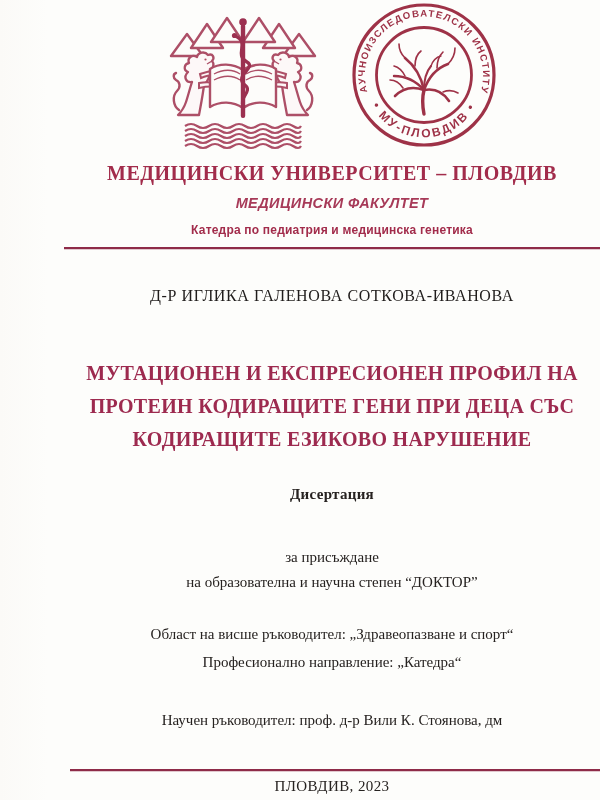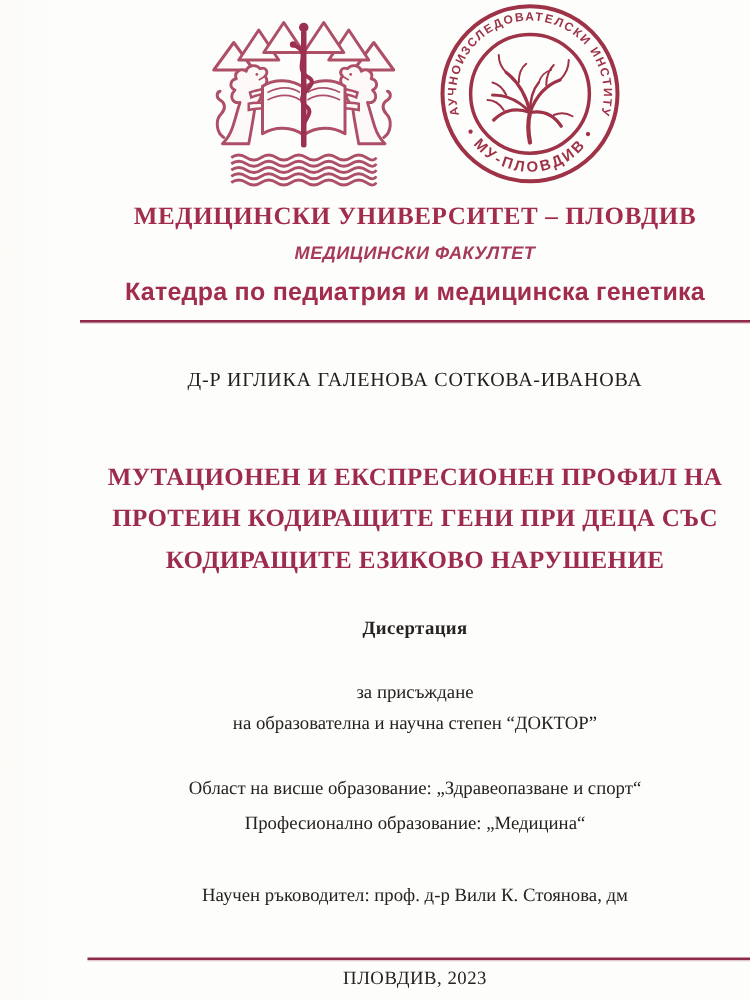--- a/index.html
+++ b/index.html
@@ -10,32 +10,32 @@
     color:#262220;
   }
   .page{position:absolute;inset:0;background:linear-gradient(90deg,#fbfaf7 0%,#fdfdfb 8%,#fdfdfb 100%);}
   .content{margin-left:64px;width:536px;text-align:center;}
 
   .logos{display:flex;justify-content:center;align-items:flex-start;gap:32px;height:150px;padding-top:2px;}
   .crest-svg{margin-top:8px;}
 
   .university{margin:10px 0 0;font-weight:bold;font-size:20px;letter-spacing:.5px;color:#a22c4b;}
   .faculty{margin:10px 0 0;font-family:"Liberation Sans","DejaVu Sans",sans-serif;font-style:italic;font-weight:600;font-size:14.5px;letter-spacing:.4px;color:#a73a58;}
-  .department{margin:12px 0 10px;font-family:"Liberation Sans","DejaVu Sans",sans-serif;font-weight:bold;font-size:20px;letter-spacing:.2px;color:#a22c4b;}
+  .department{margin:12px 0 10px;font-family:"Liberation Sans","DejaVu Sans",sans-serif;font-weight:bold;font-size:12px;letter-spacing:.2px;color:#a22c4b;}
 
   .rule{height:2px;background:#8e2b48;box-shadow:0 1px 0 rgba(142,43,72,.25);}
   .rule-top{margin-left:64px;}
   .rule-bottom{margin-left:70px;margin-top:40px;}
 
   .author{margin-top:38px;font-size:16px;letter-spacing:.6px;color:#201d1c;}
 
   .main-title{margin-top:52px;font-weight:bold;font-size:20px;line-height:33px;letter-spacing:.3px;color:#9d2a4f;}
 
   .thesis-type{margin-top:30px;font-weight:bold;font-size:15px;letter-spacing:.3px;}
-  .awarding{margin-top:30px;font-size:15px;line-height:25px;}
+  .awarding{margin-top:42px;font-size:15px;line-height:25px;}
   .program-block{margin-top:26px;font-size:15px;line-height:27.5px;}
   .supervisor{margin-top:36px;font-size:15px;}
 
   .city-year{margin-top:7px;font-weight:normal;font-size:15px;letter-spacing:.4px;}
 
   .seal-ring-text{font-family:"Liberation Sans","DejaVu Sans",sans-serif;font-weight:bold;font-size:9.6px;letter-spacing:1.4px;fill:#9e3247;}
   .seal-bottom-text{font-family:"Liberation Sans","DejaVu Sans",sans-serif;font-weight:bold;font-size:12px;letter-spacing:2.2px;fill:#9e3247;}
 </style>
 </head>
 <body>
@@ -147,22 +147,22 @@
     </div>
 
     <div class="thesis-type">Дисертация</div>
 
     <div class="awarding">
       <div>за присъждане</div>
       <div>на образователна и научна степен “ДОКТОР”</div>
     </div>
 
     <div class="program-block">
-      <div>Област на висше образование: „Здравеопазване и спорт“</div>
-      <div>Професионално образование: „Медицина“</div>
+      <div>Област на висше ръководител: „Здравеопазване и спорт“</div>
+      <div>Професионално направление: „Катедра“</div>
     </div>
 
     <div class="supervisor">Научен ръководител: проф. д-р Вили К. Стоянова, дм</div>
   </div>
 
   <div class="rule rule-bottom"></div>
 
   <div class="content">
     <div class="city-year">ПЛОВДИВ, 2023</div>
   </div>

